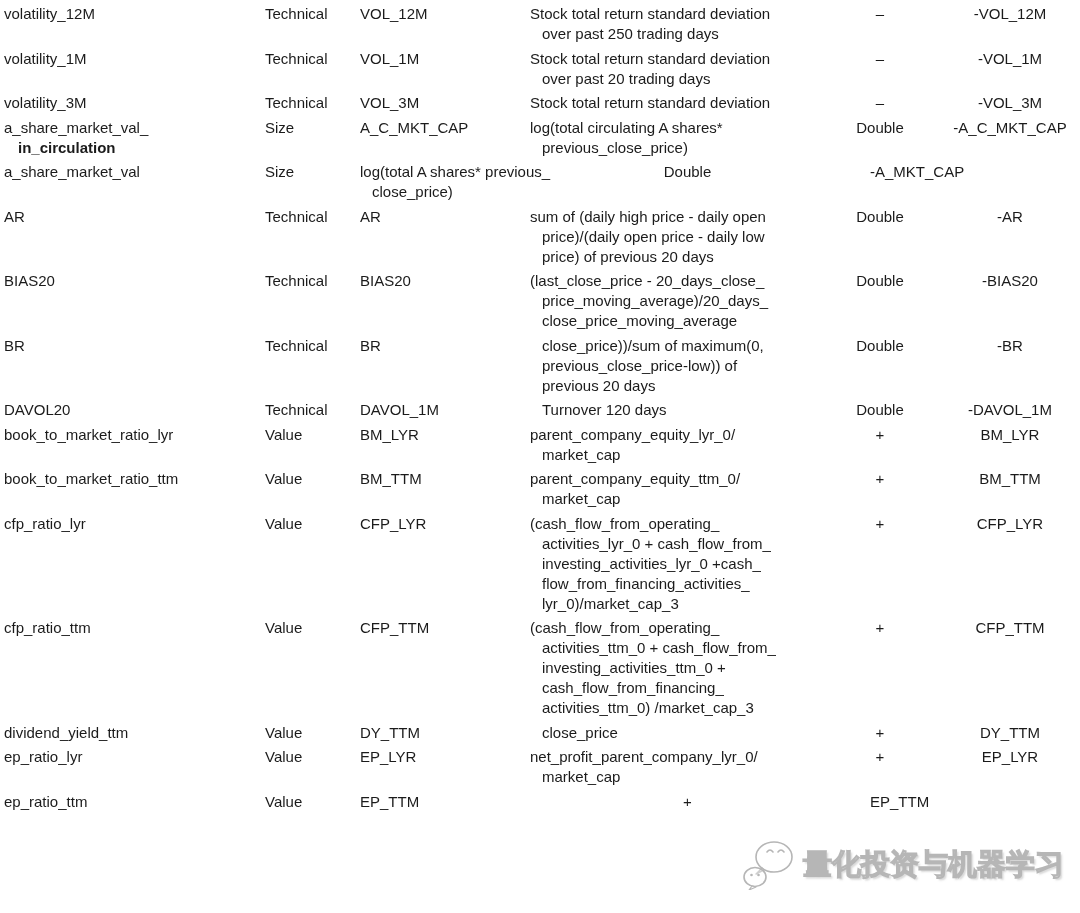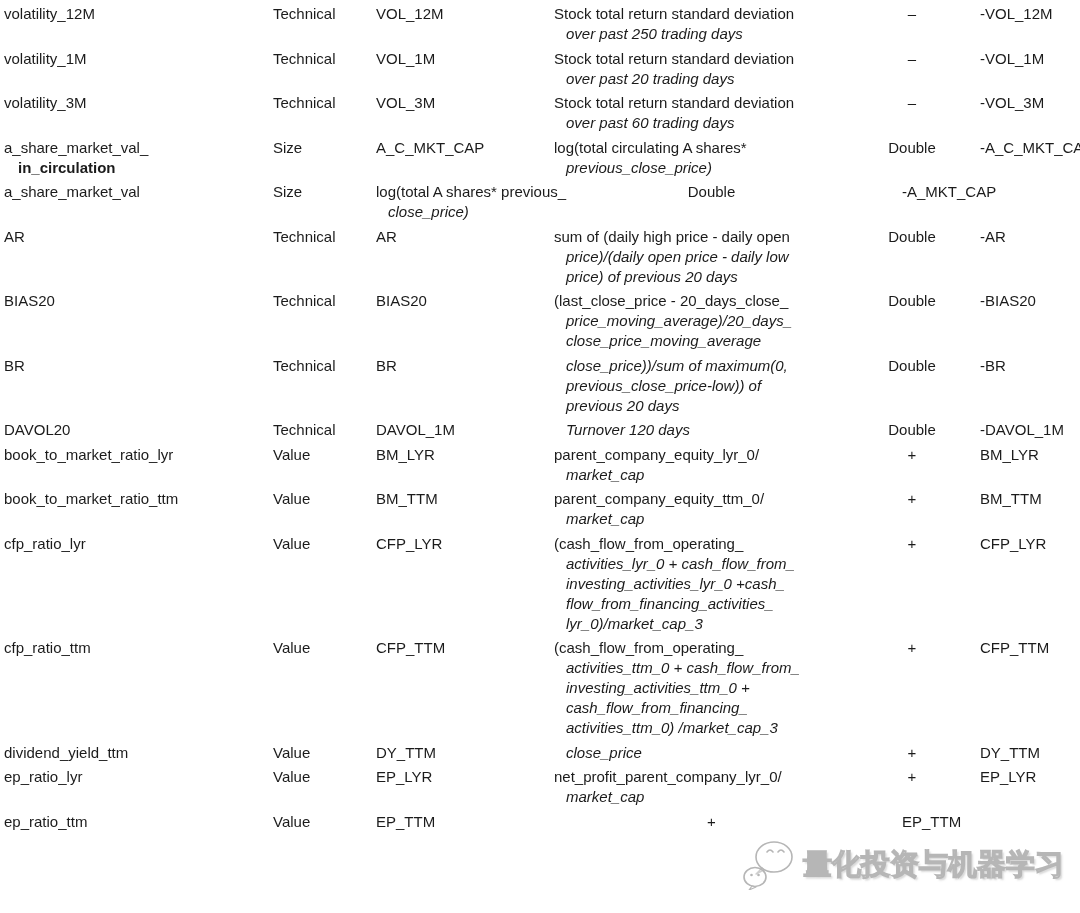--- a/index.html
+++ b/index.html
@@ -17,28 +17,27 @@
     color: #1b1b1b;
   }
   .factor-table {
     padding: 4px 0 0 4px;
   }
   .trow {
     display: grid;
     grid-template-columns: 261px 95px 170px 315px 70px 165px;
     line-height: 20px;
     margin-bottom: 4.5px;
-    gap: 8px;
   }
   .cell { white-space: nowrap; }
   .cell .line { white-space: nowrap; }
   .cell-name .line.cont { padding-left: 14px; font-weight: bold; }
-  .cell-desc .line.cont { padding-left: 12px; font-style: italic; }
+  .cell-desc .line.cont { padding-left: 12px; }
   .cell-dir { text-align: center; }
-  .cell-factor { padding-left: 25px; }
+  .cell-factor { padding-left: 25px; text-align: center; }
   .watermark {
     position: absolute;
     left: 742px;
     top: 840px;
     display: flex;
     align-items: center;
     gap: 5px;
     pointer-events: none;
     z-index: 5;
   }
@@ -84,21 +83,20 @@
     <div class="cell cell-factor">-VOL_1M</div>
   </div>
     <div class="trow">
     <div class="cell cell-name">
         <div class="line">volatility_3M</div>
       </div>
     <div class="cell cell-cat">Technical</div>
     <div class="cell cell-code">VOL_3M</div>
     <div class="cell cell-desc">
         <div class="line">Stock total return standard deviation</div>
-        <div class="line cont">over past 60 trading days</div>
       </div>
     <div class="cell cell-dir">–</div>
     <div class="cell cell-factor">-VOL_3M</div>
   </div>
     <div class="trow">
     <div class="cell cell-name">
         <div class="line">a_share_market_val_</div>
         <div class="line cont">in_circulation</div>
       </div>
     <div class="cell cell-cat">Size</div>

